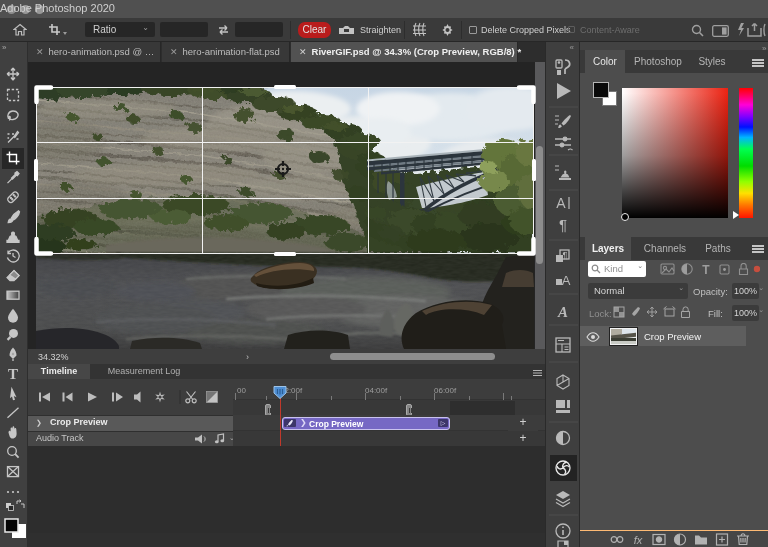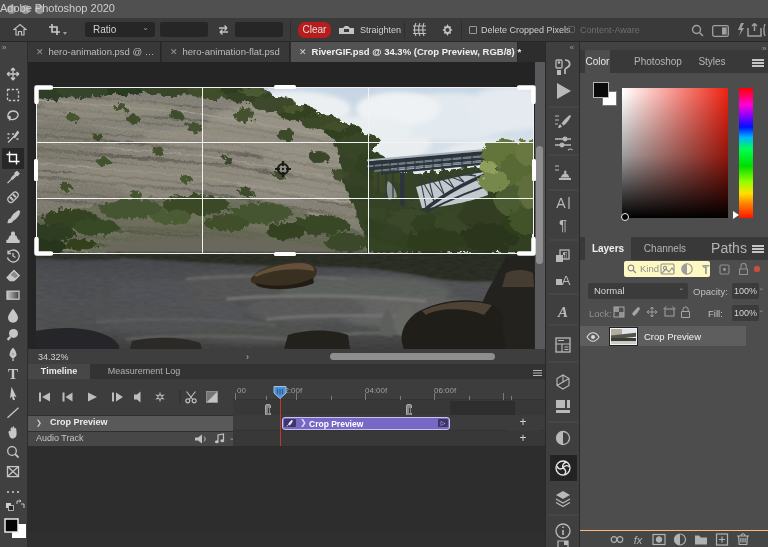--- a/index.html
+++ b/index.html
@@ -796,21 +796,21 @@
       <g fill="#9a9a9a" font-size="8" font-family="Liberation Sans">
         <text x="28" y="8" text-anchor="end">«</text>
       </g>
     </svg>
   </div>
 
   <div id="rightdock" class="abs">
 
     <div class="abs" style="left:0;top:0;width:188px;height:193px;background:#424242;">
       <div class="abs" style="left:0;top:8px;width:188px;height:23px;background:#393939;"></div>
-      <div class="abs" style="left:5px;top:8px;width:25px;height:23px;background:#4d4d4d;color:#e8e8e8;font-size:10px;line-height:23px;text-align:center;">Color</div>
+      <div class="abs" style="left:5px;top:8px;width:40px;height:23px;background:#4d4d4d;color:#e8e8e8;font-size:10px;line-height:23px;text-align:center;">Color</div>
       <div class="abs" style="left:48px;top:8px;width:60px;height:23px;color:#b5b5b5;font-size:10px;line-height:23px;text-align:center;">Photoshop</div>
       <div class="abs" style="left:110px;top:8px;width:44px;height:23px;color:#b5b5b5;font-size:10px;line-height:23px;text-align:center;">Styles</div>
       <div class="abs" style="left:172px;top:17px;width:12px;height:1.5px;background:#c5c5c5;box-shadow:0 3px #c5c5c5, 0 6px #c5c5c5;"></div>
       <div class="abs" style="left:0;top:31px;width:188px;height:162px;background:#4d4d4d;"></div>
 
       <div class="abs" style="left:22px;top:49px;width:15px;height:15px;background:#ffffff;border:1px solid #777;"></div>
       <div class="abs" style="left:13px;top:40px;width:16px;height:16px;background:#0a0a0a;border:1.5px solid #b5b5b5;"></div>
 
       <div class="abs" style="left:42px;top:46px;width:106px;height:130px;background:
         linear-gradient(to bottom, rgba(0,0,0,0) 4%, rgba(0,0,0,0.38) 52%, #000 100%),
@@ -821,24 +821,24 @@
         linear-gradient(to bottom, #ff0000 0%, #ff00d8 13%, #8000ff 22%, #0010ff 30%, #00b4ff 38%, #00ff50 47%, #00dc00 60%, #90ff00 72%, #ffe000 81%, #ff7800 90%, #ff1400 100%);"></div>
       <svg class="abs" style="left:152px;top:168px;" width="8" height="10">
           <path d="M1 1 L7 5 L1 9 Z" fill="#fff"></path>
         </svg>
     </div>
 
     <div class="abs" style="left:0;top:193px;width:188px;height:312px;background:#4d4d4d;">
       <div class="abs" style="left:0;top:2px;width:188px;height:23px;background:#393939;"></div>
       <div class="abs" style="left:5px;top:2px;width:46px;height:23px;background:#4d4d4d;color:#f0f0f0;font-size:10px;line-height:23px;text-align:center;font-weight:bold;">Layers</div>
       <div class="abs" style="left:54px;top:2px;width:62px;height:23px;color:#b5b5b5;font-size:10px;line-height:23px;text-align:center;">Channels</div>
-      <div class="abs" style="left:118px;top:2px;width:40px;height:14px;color:#b5b5b5;font-size:14px;line-height:23px;text-align:center;margin-left:11px;">Paths</div>
+      <div class="abs" style="left:118px;top:2px;width:40px;height:14px;color:#b5b5b5;font-size:10px;line-height:23px;text-align:center;">Paths</div>
       <div class="abs" style="left:172px;top:10px;width:12px;height:1.5px;background:#c5c5c5;box-shadow:0 3px #c5c5c5, 0 6px #c5c5c5;"></div>
 
-      <div class="abs" style="left:8px;top:26px;width:86px;height:16px;background:#fef9c3;border-radius:2px;margin-left:36px;">
+      <div class="abs" style="left:8px;top:26px;width:58px;height:16px;background:#ffffff;border-radius:2px;">
         <svg class="abs" style="left:3px;top:3px;" width="10" height="10">
             <circle cx="4" cy="4" r="2.8" stroke="#8a8a8a" fill="none" stroke-width="1.2"></circle>
             <path d="M6 6 L9 9" stroke="#8a8a8a" stroke-width="1.2"></path>
           </svg>
         <span style="position:absolute;left:16px;top:2px;font-size:9.5px;color:#8f8f8f;">Kind</span>
         <span style="position:absolute;right:3px;top:1px;font-size:7px;color:#777;">⌄</span>
       </div>
       <svg class="abs" style="left:80px;top:28px;" width="100" height="13" viewBox="0 0 100 13">
         <g stroke="#909090" fill="none" stroke-width="1.1">
           <rect x="1" y="1" width="13" height="10" rx="1"></rect>

